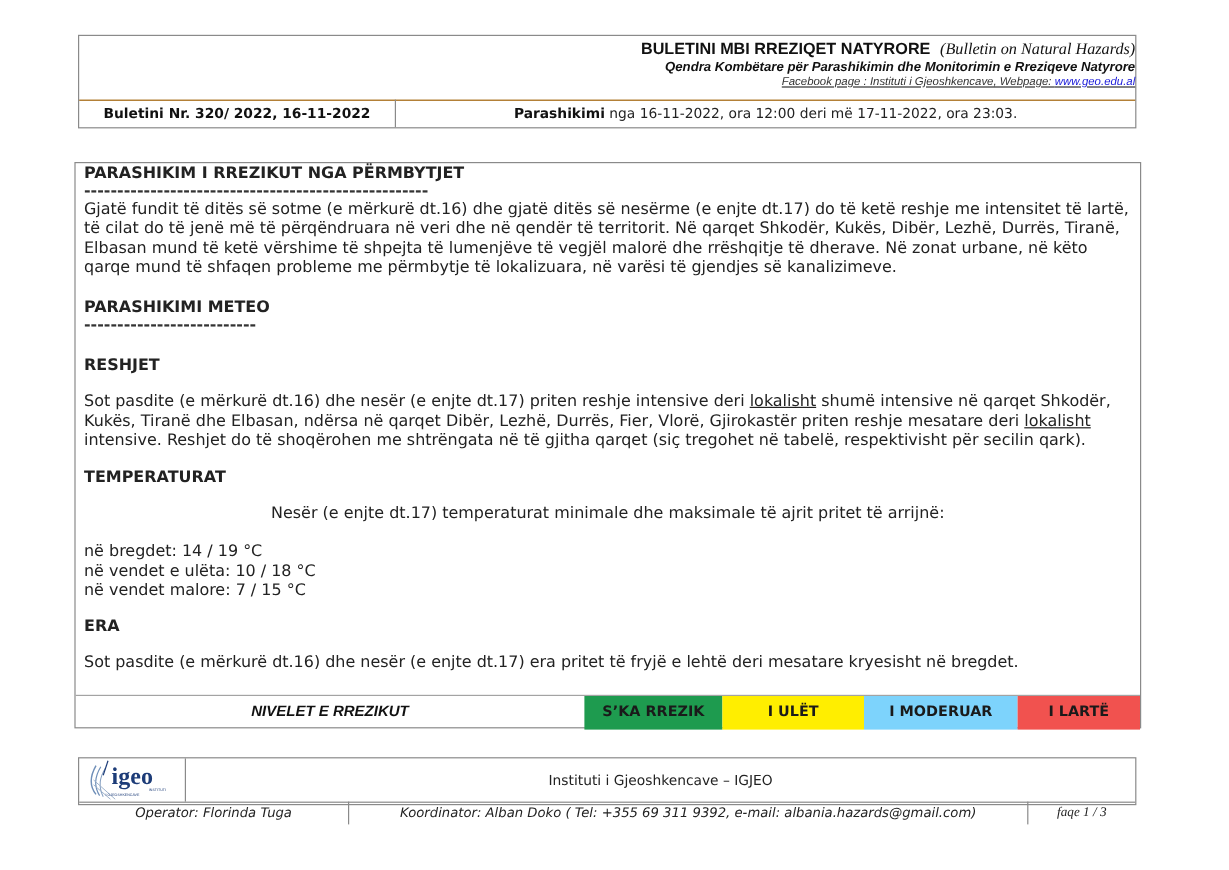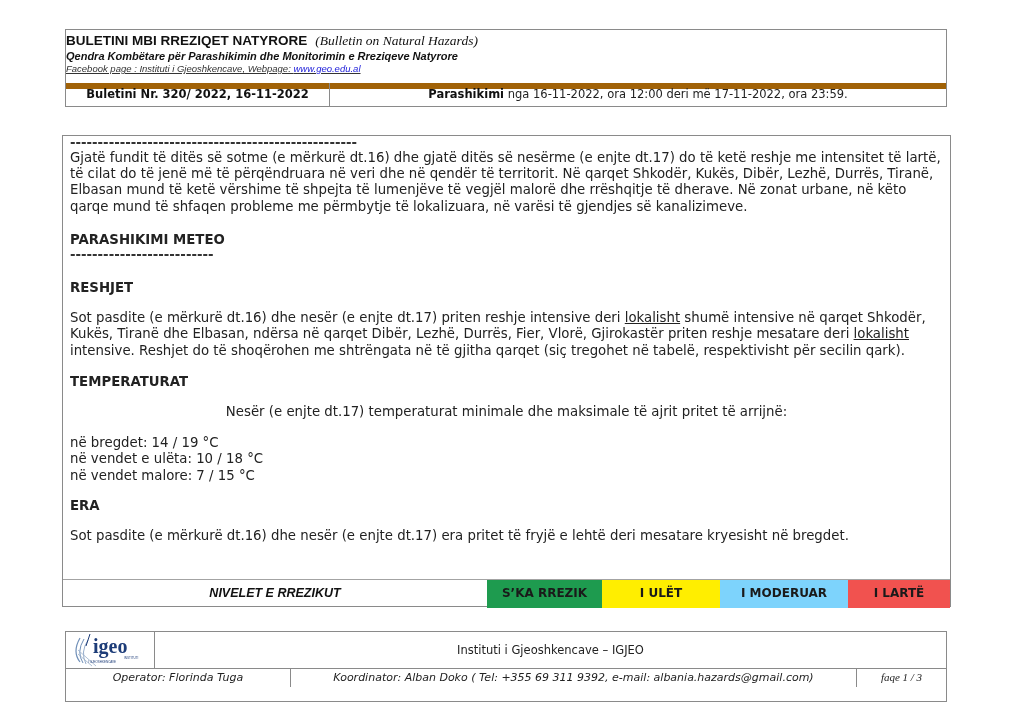--- a/index.html
+++ b/index.html
@@ -2,21 +2,21 @@
 <html><head>
 <meta charset="utf-8">
 <style>
   html, body { margin: 0; padding: 0; background: #ffffff; }
   body { width: 1024px; height: 725px; position: relative; overflow: hidden;
          font-family: "DejaVu Sans", sans-serif; color: #222; }
   .box { position: absolute; border: 1px solid #8a8a8a; box-sizing: border-box; background: #fff; }
 
   
   #hdr { left: 65px; top: 29px; width: 882px; height: 78px; }
-  #hdr .top { position: absolute; left: 0; top: 0; width: 100%; height: 53px; border-bottom: 6px solid #a16207; text-align: left; }
+  #hdr .top { position: absolute; left: 0; top: 0; width: 100%; height: 53px; border-bottom: 1px solid #a16207; text-align: right; }
   #hdr .t1 { margin-top: 3px; font-family: "Liberation Sans", sans-serif; font-weight: bold; font-size: 13.5px; color: #111; }
   #hdr .t1 .en { font-family: "Liberation Serif", serif; font-style: italic; font-weight: normal; font-size: 13.5px; margin-left: 8px; }
   #hdr .t2 { font-family: "Liberation Sans", sans-serif; font-weight: bold; font-style: italic; font-size: 11px; color: #111; margin-top: 1px; }
   #hdr .t3 { font-family: "Liberation Sans", sans-serif; font-style: italic; font-size: 9.5px; color: #333; text-decoration: underline; margin-top: 1px; }
   #hdr .t3 a { color: #1a1ad8; }
   #hdr .bot { position: absolute; left: 0; top: 53px; width: 100%; height: 23px; display: flex; }
   #hdr .bot .c1 { width: 263px; border-right: 1px solid #8a8a8a; text-align: center; line-height: 23px; font-weight: bold; font-size: 11.5px; color: #111; }
   #hdr .bot .c2 { flex: 1; text-align: center; line-height: 23px; font-size: 11.5px; color: #222; }
   #hdr .bot .c2 b { color: #111; }
 
@@ -27,21 +27,21 @@
   .dash { font-weight: bold; letter-spacing: 0; color: #333; line-height: 14px; white-space: nowrap; overflow: hidden; }
   p { margin: 0; }
   .u { text-decoration: underline; }
 
   
   #risk { position: absolute; left: 0; top: 443px; width: 100%; height: 28px; border-top: 1px solid #a3a3a3; display: flex; font-weight: bold; font-size: 12px; }
   #risk .lbl { width: 424px; text-align: center; line-height: 27px; font-style: italic; font-family: "Liberation Sans", sans-serif; font-weight: bold; font-size: 12.5px; color: #111; }
   #risk .lv { text-align: center; line-height: 27px; color: #1a1a1a; }
 
   
-  #ftr { left: 65px; top: 631px; width: 882px; height: 71px; padding-left: 19px; }
+  #ftr { left: 65px; top: 631px; width: 882px; height: 40px; padding-left: 19px; }
   #ftr .r1 { position: absolute; left: 0; top: 0; width: 100%; height: 36px; border-bottom: 1px solid #8a8a8a; display: flex; }
   #ftr .logo { width: 88px; border-right: 1px solid #8a8a8a; position: relative; }
   #ftr .inst { flex: 1; text-align: center; line-height: 36px; font-size: 11.5px; color: #222; }
   #ftr .r2 { position: absolute; left: 0; top: 36px; width: 100%; height: 19px; display: flex; font-size: 11px; font-style: italic; color: #222; }
   #ftr .r2 .op { width: 224px; border-right: 1px solid #8a8a8a; text-align: center; line-height: 19px; }
   #ftr .r2 .co { width: 565px; border-right: 1px solid #8a8a8a; text-align: center; line-height: 19px; }
   #ftr .r2 .pg { flex: 1; text-align: center; line-height: 19px; font-family: "Liberation Serif", serif; font-size: 11px; }
 </style>
 </head>
 <body>
@@ -52,27 +52,28 @@
       <span>BULETINI MBI RREZIQET NATYRORE</span><span class="en">(Bulletin on Natural Hazards)</span>
     </div>
     <div class="t2">Qendra Kombëtare për Parashikimin dhe Monitorimin e Rreziqeve Natyrore</div>
     <div class="t3">
       <span>Facebook page : Instituti i Gjeoshkencave, Webpage: </span><a>www.geo.edu.al</a>
     </div>
   </div>
   <div class="bot">
     <div class="c1">Buletini Nr. 320/ 2022, 16-11-2022</div>
     <div class="c2">
-      <b>Parashikimi</b><span> nga 16-11-2022, ora 12:00 deri më 17-11-2022, ora 23:59.</span>
+      <b>Parashikimi</b><span> nga 16-11-2022, ora 12:00 deri më 17-11-2022, ora 23:03.</span>
     </div>
   </div>
 </div>
 
 <div id="main" class="box">
   <div class="content">
+    <div class="h" style="margin-top:1px;">PARASHIKIM I RREZIKUT NGA PËRMBYTJET</div>
     <div class="dash">----------------------------------------------------</div>
     <p>Gjatë fundit të ditës së sotme (e mërkurë dt.16) dhe gjatë ditës së nesërme (e enjte dt.17) do të ketë reshje me intensitet të lartë, të cilat do të jenë më të përqëndruara në veri dhe në qendër të territorit. Në qarqet Shkodër, Kukës, Dibër, Lezhë, Durrës, Tiranë, Elbasan mund të ketë vërshime të shpejta të lumenjëve të vegjël malorë dhe rrëshqitje të dherave. Në zonat urbane, në këto qarqe mund të shfaqen probleme me përmbytje të lokalizuara, në varësi të gjendjes së kanalizimeve.</p>
 
     <div class="h" style="margin-top:17px;">PARASHIKIMI METEO</div>
     <div class="dash">--------------------------</div>
 
     <div class="h" style="margin-top:18px;">RESHJET</div>
     <p style="margin-top:14px;"><span>Sot pasdite (e mërkurë dt.16) dhe nesër (e enjte dt.17) priten reshje intensive deri </span><span class="u">lokalisht</span><span> shumë intensive në qarqet Shkodër, Kukës, Tiranë dhe Elbasan, ndërsa në qarqet Dibër, Lezhë, Durrës, Fier, Vlorë, Gjirokastër priten reshje mesatare deri </span><span class="u">lokalisht</span><span> intensive. Reshjet do të shoqërohen  me shtrëngata në të gjitha qarqet (siç tregohet në tabelë, respektivisht për secilin qark).</span></p>
 
     <div class="h" style="margin-top:15px;">TEMPERATURAT</div>

